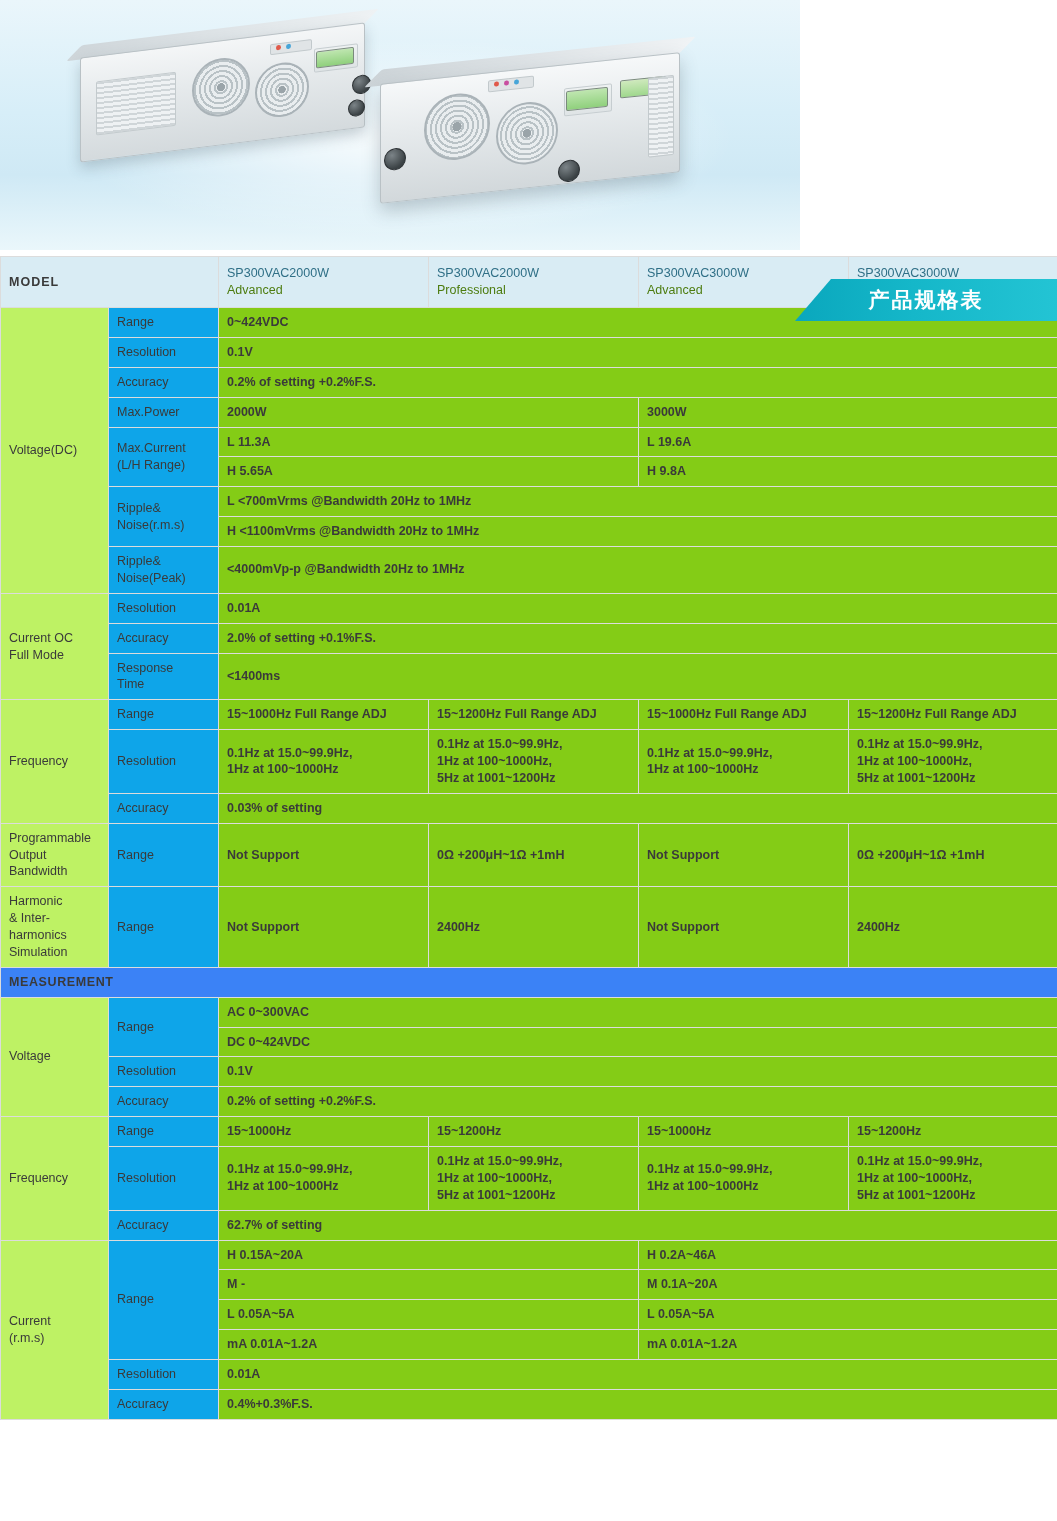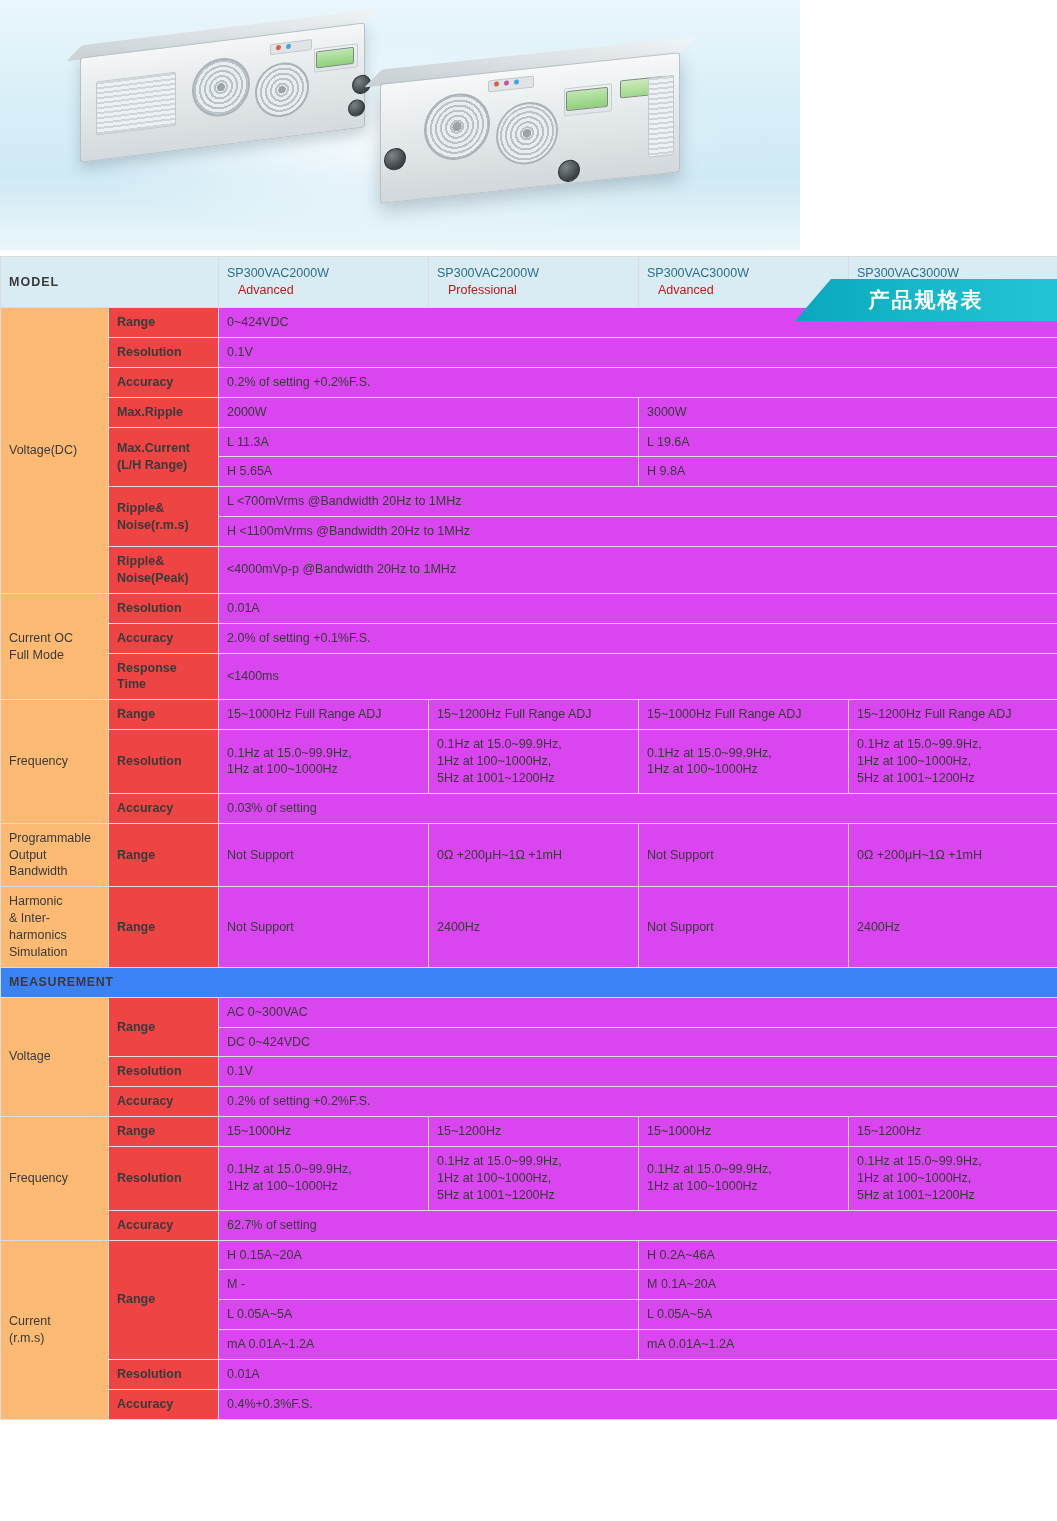--- a/index.html
+++ b/index.html
@@ -117,35 +117,34 @@
     font-size:14px;
     letter-spacing:1px;
     padding:10px 12px;
     border:1px solid #cfe4ee;
     height:38px;
   }
   .hdr td.model-cell{
     font-weight:normal;font-size:12.5px;letter-spacing:0;color:#2f6f86;
   }
   .hdr td.model-cell .l1{display:block;}
-  .hdr td.model-cell .l2{display:block;color:#b91c1c;margin-left:11px;}
+  .hdr td.model-cell .l2{display:block;color:#4d7c0f;}
   .grp{
-    background:#fdba74;
+    background:#bef264;
     color:#4a4a4a;
     font-size:12.5px;
     text-align:left;
     padding-left:12px;
   }
   .sub{
-    background:#ef4444;
+    background:#0ea5e9;
     color:#4a4a4a;
     padding-left:12px;
-    font-weight:bold;
-  }
-  .val{background:#d946ef;}
+  }
+  .val{background:#84cc16;font-weight:bold;}
   .section td{
     background:#3b82f6;
     color:#1f1f1f;
     font-weight:bold;
     font-size:13px;
     letter-spacing:.6px;
     padding:8px 12px;
   }
   .col1{width:108px;}
   .col2{width:110px;}
@@ -236,21 +235,21 @@
     </tr>
     <tr>
       <td class="sub">Resolution</td>
       <td class="val" colspan="4">0.1V</td>
     </tr>
     <tr>
       <td class="sub">Accuracy</td>
       <td class="val" colspan="4">0.2% of setting +0.2%F.S.</td>
     </tr>
     <tr>
-      <td class="sub">Max.Ripple</td>
+      <td class="sub">Max.Power</td>
       <td class="val" colspan="2">2000W</td>
       <td class="val" colspan="2">3000W</td>
     </tr>
     <tr>
       <td class="sub" rowspan="2">
         <span>Max.Current</span><br>
         <span>(L/H Range)</span>
       </td>
       <td class="val" colspan="2">L  11.3A</td>
       <td class="val" colspan="2">L  19.6A</td>

